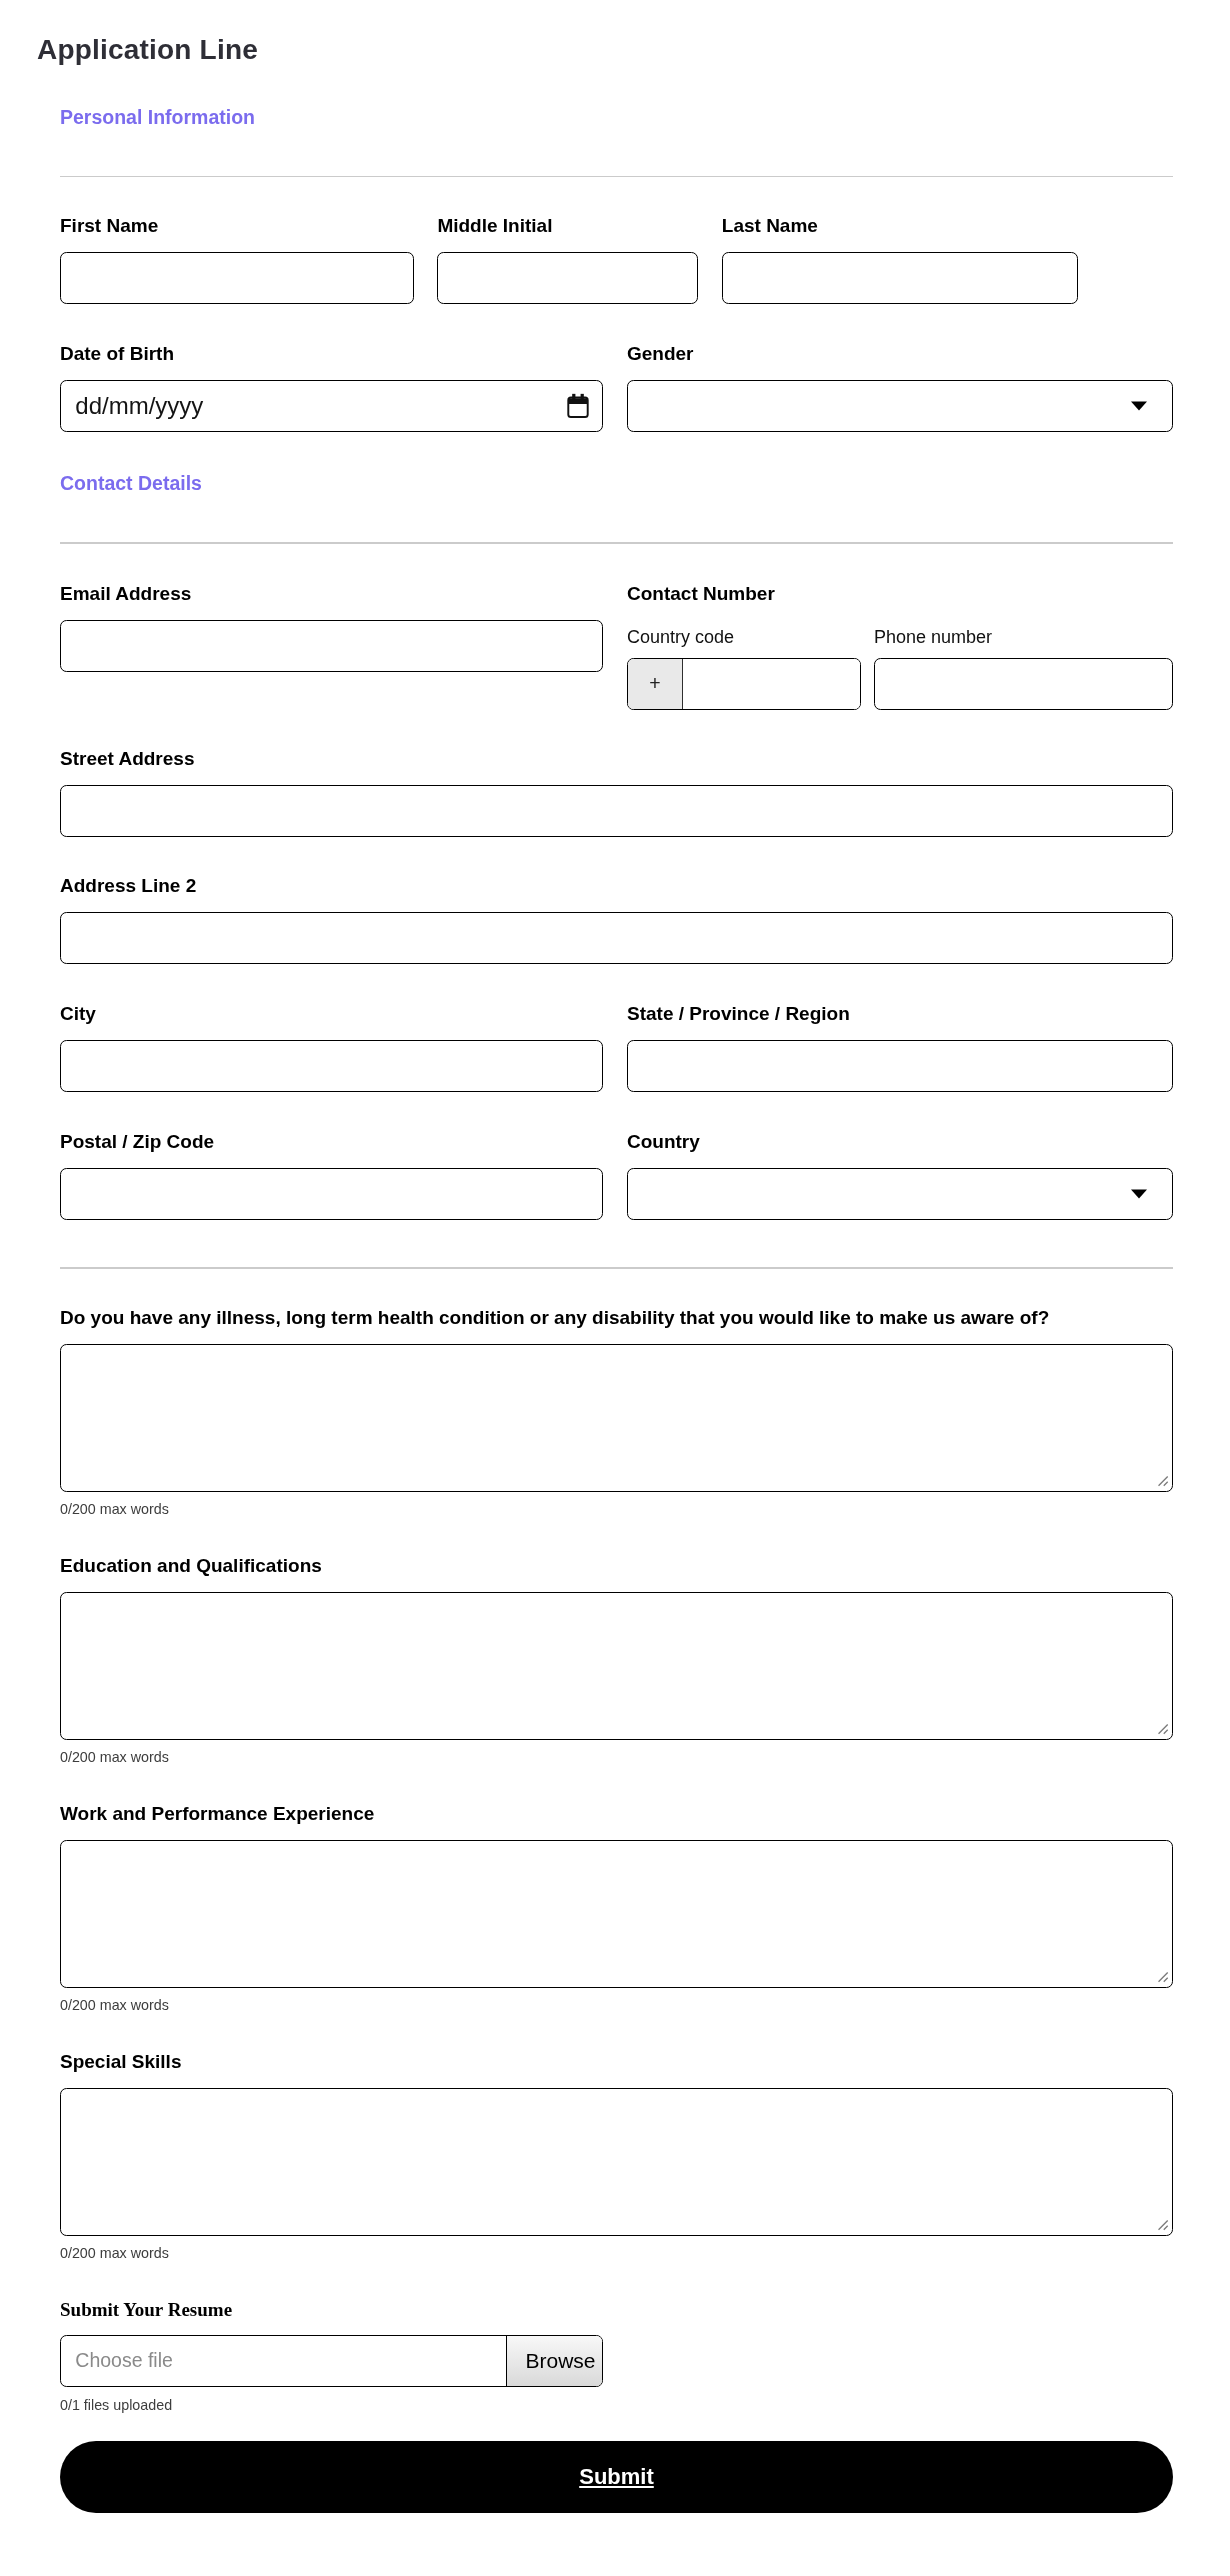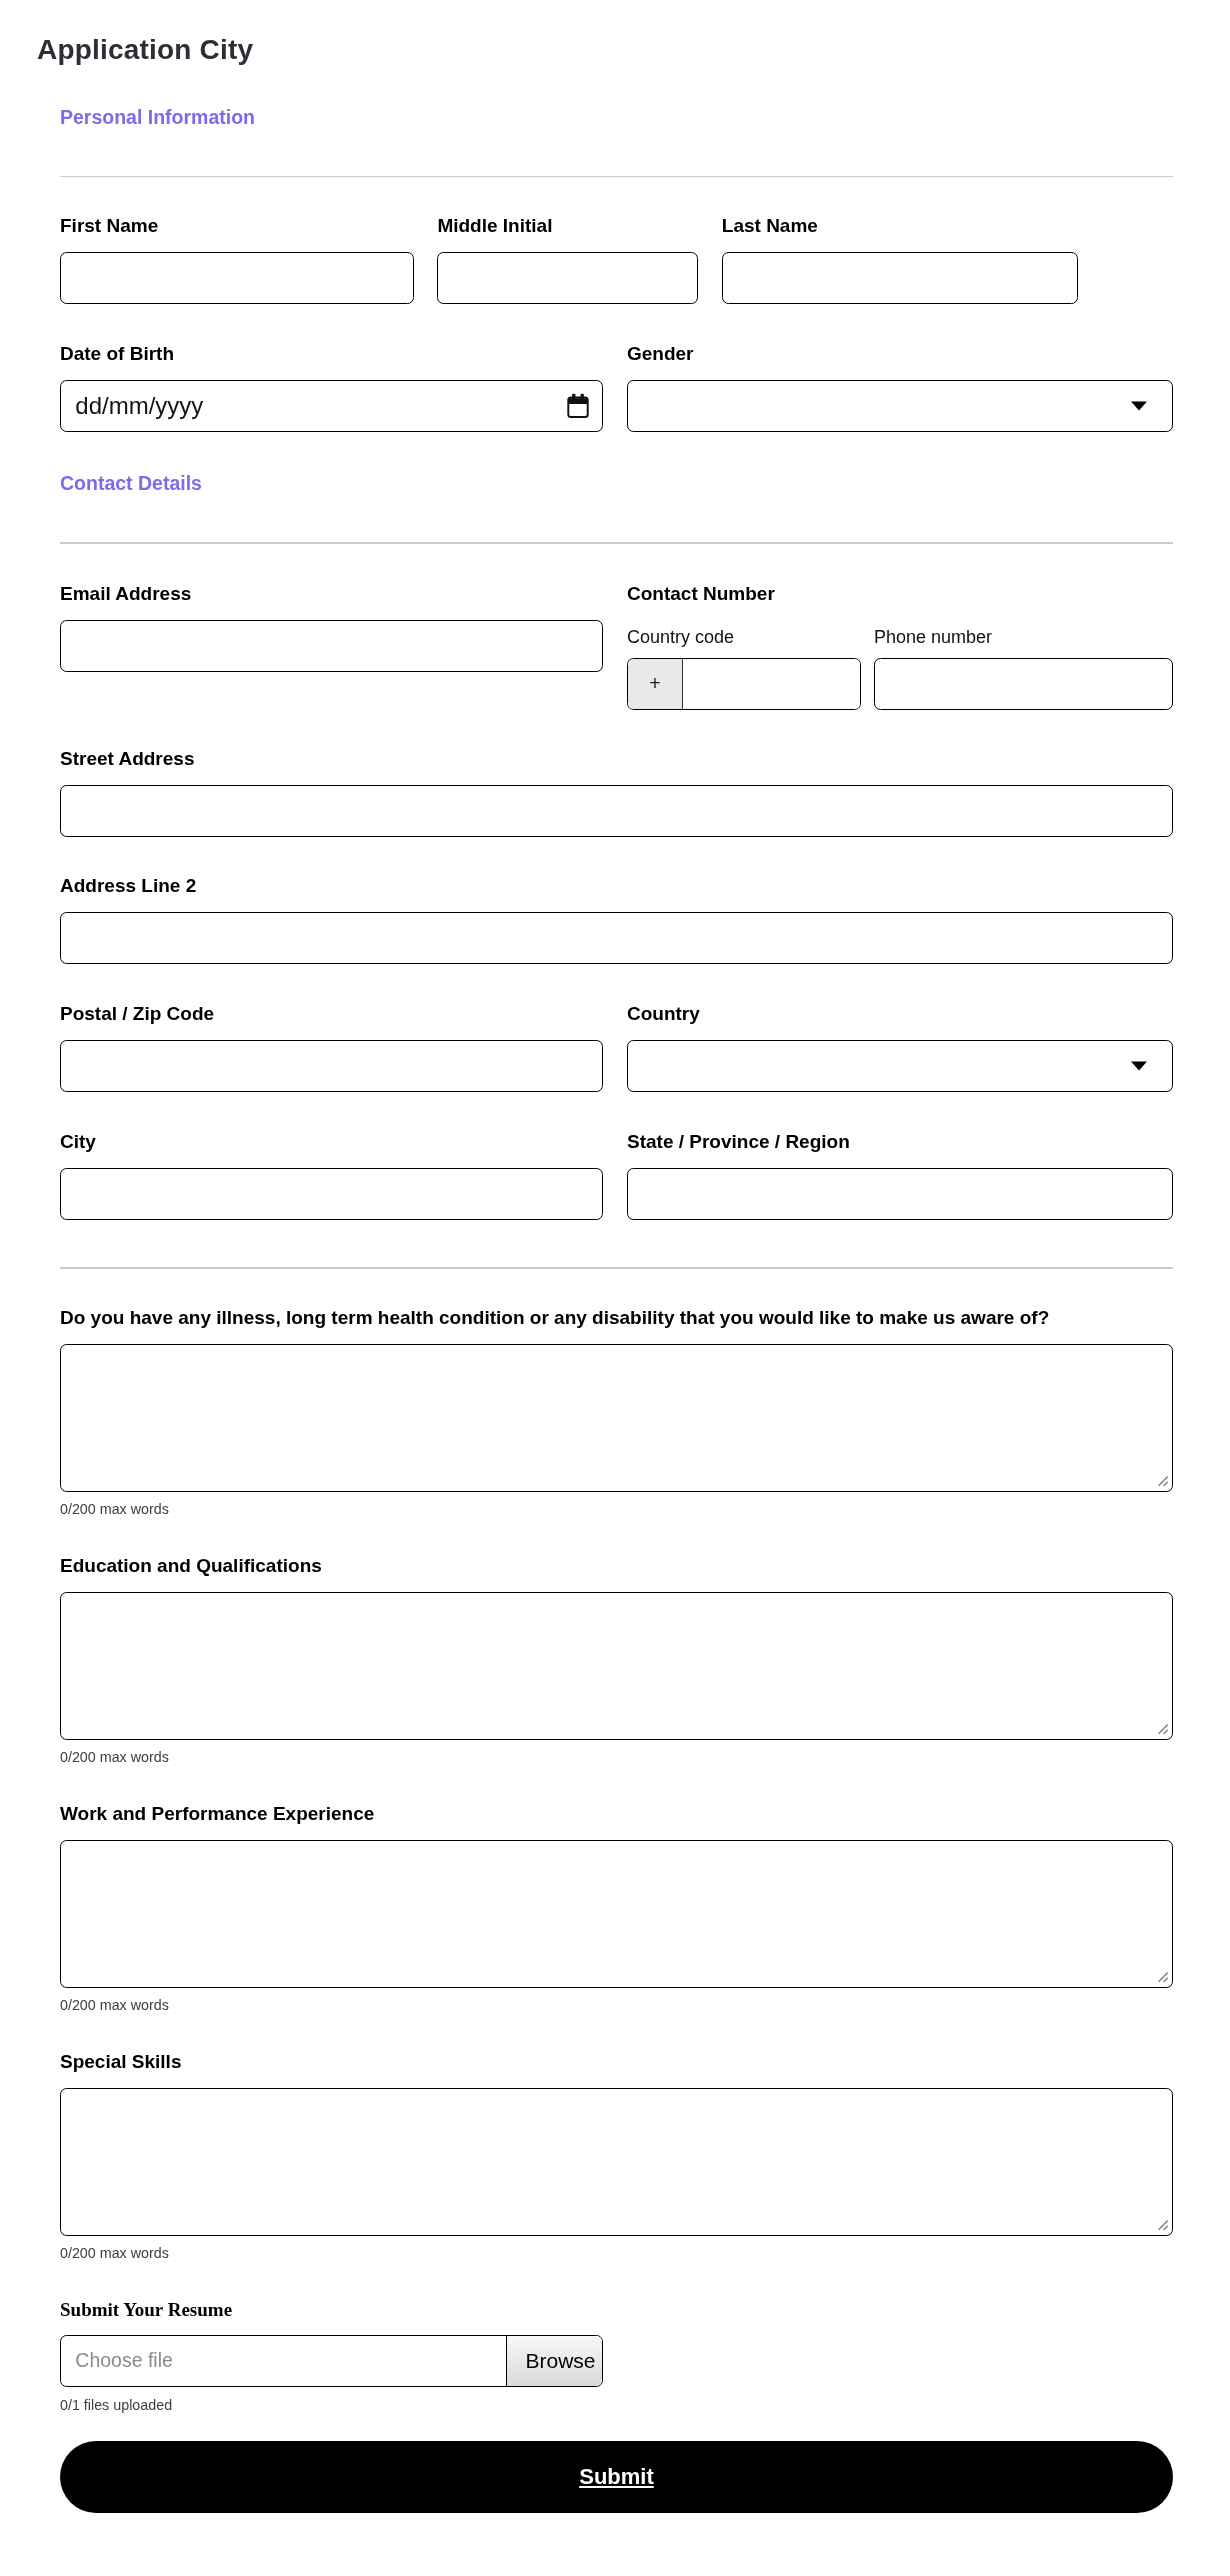--- a/index.html
+++ b/index.html
@@ -102,21 +102,21 @@
     margin-top: 28px; width: 1113px; height: 72px;
     background: #000; color: #fff; border: none; border-radius: 36px;
     font-size: 22px; font-weight: bold; font-family: "Liberation Sans", sans-serif;
     display: flex; align-items: center; justify-content: center; cursor: pointer; text-decoration: underline;
   }
 </style>
 </head>
 <body>
 
 <div class="page">
-  <h1 class="title">Application City</h1>
+  <h1 class="title">Application Line</h1>
 
   <div class="form-area">
 
     <div class="section-header">Personal Information</div>
     <hr class="divider">
 
     <div class="row-tight">
       <div class="col-fn">
         <label class="field-label">First Name</label>
         <input class="text-input" type="text" value="" style="">
@@ -186,43 +186,43 @@
       <input class="text-input" type="text" value="" style="">
     </div>
 
     <div class="block">
       <label class="field-label">Address Line 2</label>
       <input class="text-input" type="text" value="" style="">
     </div>
 
     <div class="row">
       <div class="col-l">
+        <label class="field-label">City</label>
+        <input class="text-input" type="text" value="" style="">
+      </div>
+      <div class="col-r">
+        <label class="field-label">State / Province / Region</label>
+        <input class="text-input" type="text" value="" style="">
+      </div>
+    </div>
+
+    <div class="row">
+      <div class="col-l">
         <label class="field-label">Postal / Zip Code</label>
         <input class="text-input" type="text" value="" style="">
       </div>
       <div class="col-r">
         <label class="field-label">Country</label>
         <div class="select-box">
           <span></span>
           <span class="select-arrow"></span>
         </div>
       </div>
     </div>
 
-    <div class="row">
-      <div class="col-l">
-        <label class="field-label">City</label>
-        <input class="text-input" type="text" value="" style="">
-      </div>
-      <div class="col-r">
-        <label class="field-label">State / Province / Region</label>
-        <input class="text-input" type="text" value="" style="">
-      </div>
-    </div>
-
     <hr class="divider">
 
     <div class="block">
       <label class="field-label">Do you have any illness, long term health condition or any disability that you would like to make us aware of?</label>
       <div class="ta-wrap">
         <textarea class="textarea" style=""></textarea>
         <span class="resize-handle">
           <svg width="17" height="17" viewBox="0 0 26 26">
               <path d="M24 10 L10 24 M24 18 L18 24" stroke="#7a7a7a" stroke-width="2" fill="none"></path>
             </svg>

